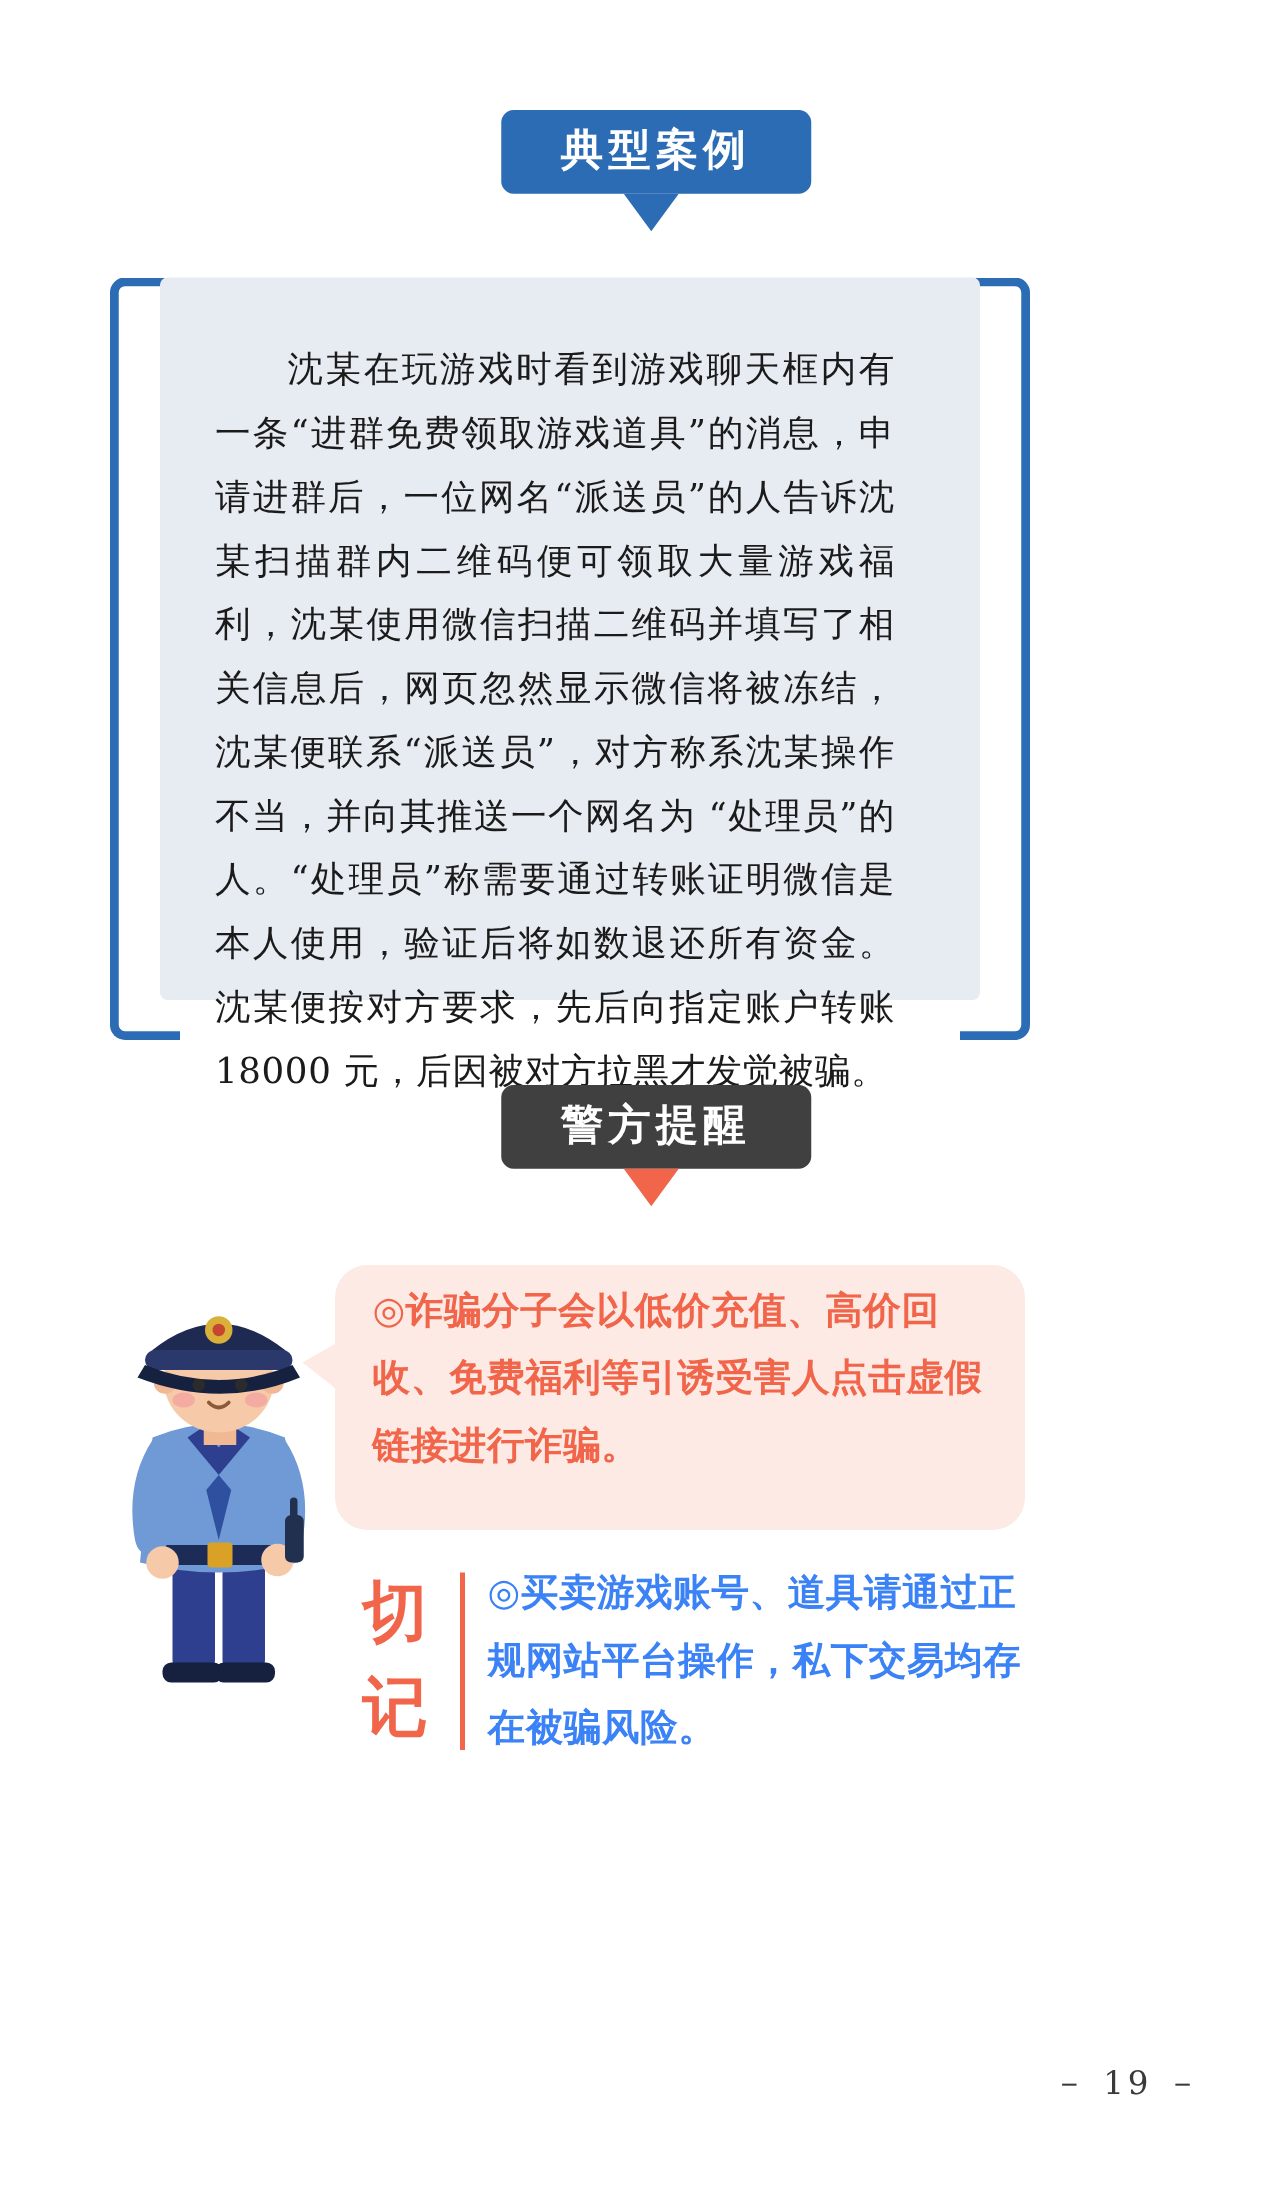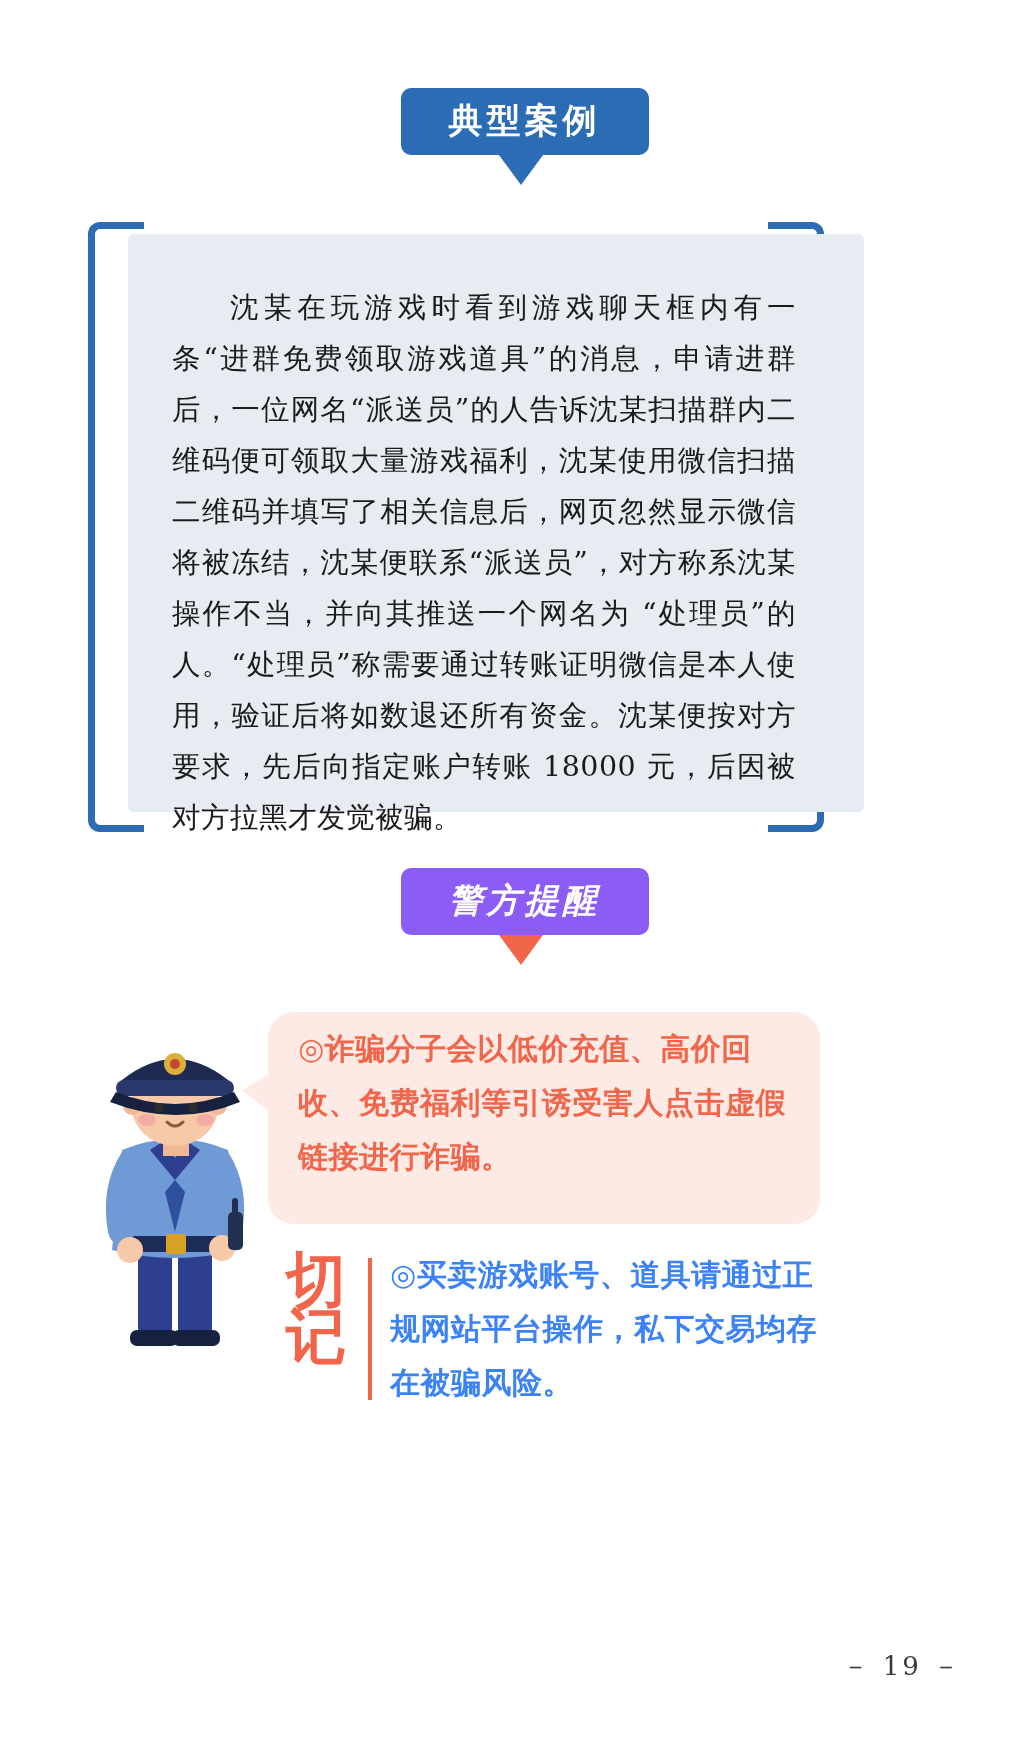--- a/index.html
+++ b/index.html
@@ -35,21 +35,21 @@
     font-weight: bold;
     letter-spacing: 4px;
     font-family: "DejaVu Serif", serif;
     text-align: center;
     line-height: 1.1;
     box-sizing: border-box;
     min-width: 248px;
     margin-left: 25px;
   }
   .badge-blue { background: #2b6cb5; }
-  .badge-orange { background: #8b5cf6; font-style: italic; }
+  .badge-orange { background: #404040; }
 
   .badge-tail {
     width: 0;
     height: 0;
     border-left: 22px solid transparent;
     border-right: 22px solid transparent;
     margin-left: 18px;
   }
   .tail-blue { border-top: 30px solid #2b6cb5; }
   .tail-orange { border-top: 30px solid #f1654a; }
@@ -78,22 +78,22 @@
     width: 56px; height: 100%;
     border-right: 7px solid #2b6cb5;
     border-top: 7px solid #2b6cb5;
     border-bottom: 7px solid #2b6cb5;
     border-radius: 0 12px 12px 0;
     box-sizing: border-box;
   }
   #case-body {
     position: absolute;
     left: 40px;
-    top: 12px;
-    width: 736px;
+    top: 0;
+    width: 656px;
     height: 578px;
     background: #e7ecf3;
     border-radius: 6px;
     box-sizing: border-box;
     padding: 48px 68px 40px 44px;
   }
   #case-text {
     font-family: "DejaVu Serif", serif;
     font-size: 28.5px;
     line-height: 51px;
@@ -151,24 +151,24 @@
     left: 268px;
     top: 1248px;
     width: 556px;
     display: flex;
     align-items: flex-start;
   }
   #remember-label {
     width: 96px;
     flex: 0 0 96px;
     font-family: "DejaVu Serif", serif;
-    font-size: 60px;
+    font-size: 52px;
     font-weight: bold;
     color: #f1654a;
-    line-height: 56px;
+    line-height: 76px;
     text-align: center;
     padding-top: 4px;
   }
   #remember-divider {
     width: 4px;
     align-self: stretch;
     background: #f1654a;
     margin: 10px 18px 10px 4px;
     flex: 0 0 4px;
   }

